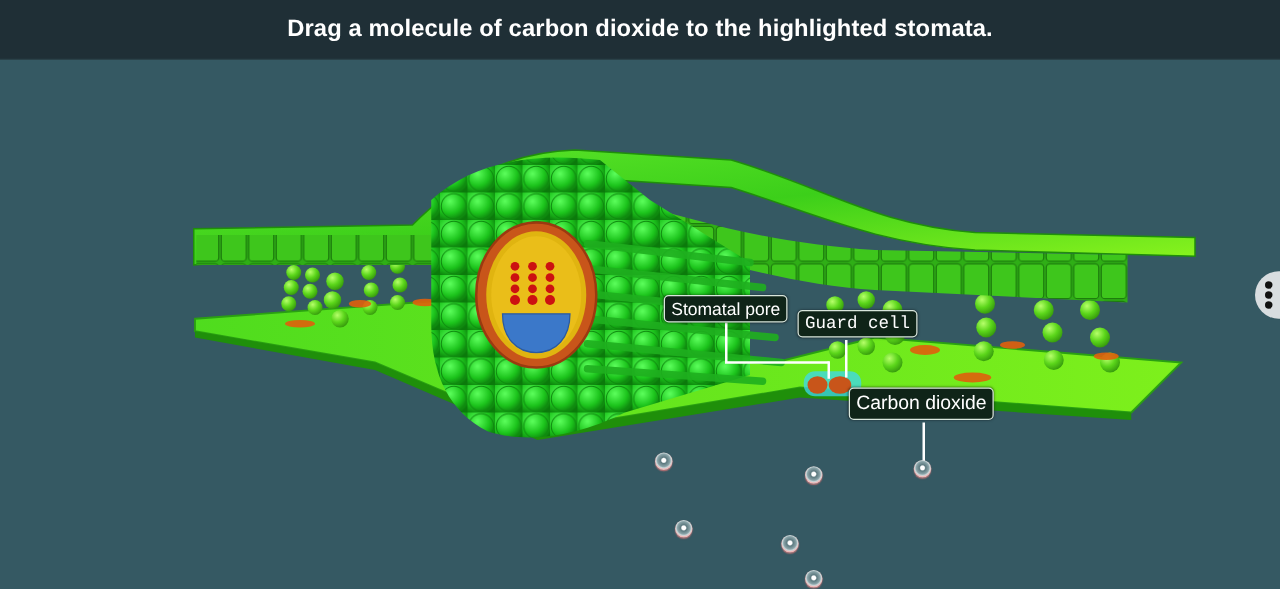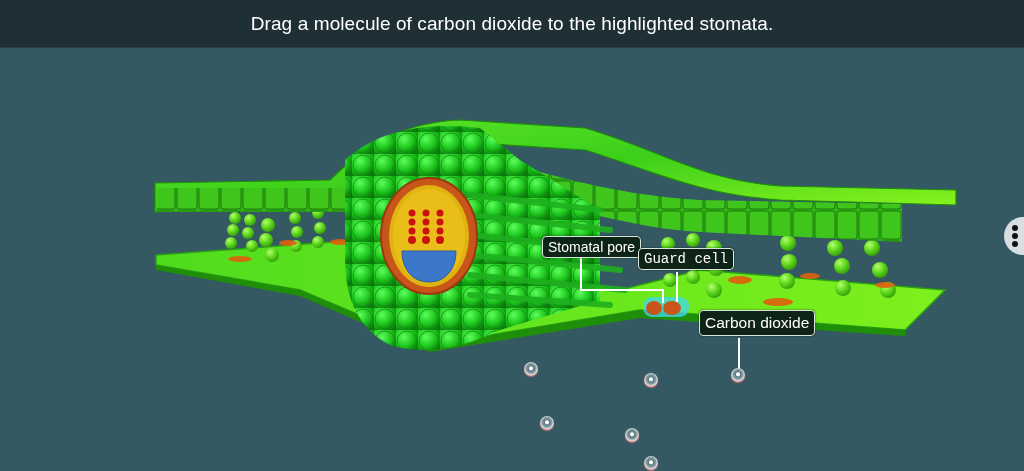--- a/index.html
+++ b/index.html
@@ -4,21 +4,21 @@
 <style>
   html, body { margin:0; padding:0; }
   body {
     width:1024px; height:471px; overflow:hidden; position:relative;
     background:#355963;
     font-family:"Liberation Sans", sans-serif;
   }
   .topbar {
     position:absolute; left:0; top:0; width:1024px; height:47px;
     background:#1f2f36; border-bottom:1px solid #2a4148;
-    display:flex; align-items:center; justify-content:center;
+    display:flex; align-items:center; justify-content:center;font-weight:bold;
   }
   .instruction { color:#ffffff; font-size:19px; letter-spacing:0.1px; }
   .scene { position:absolute; left:0; top:0; width:1024px; height:471px; }
   .label {
     position:absolute; background:#0f2418; color:#fff;
     border:1.5px solid #d9e6dc; border-radius:4px;
     font-size:14px; padding:2px 5px; white-space:nowrap;
     box-shadow:0 0 2px rgba(0,0,0,0.6);
   }
   .label.lg { font-size:15.5px; padding:3px 5px; }
@@ -171,23 +171,23 @@
     <ellipse cx="672" cy="308" rx="9" ry="7" fill="#c8551a"></ellipse>
   </g>
 </svg>
 
 <div class="leader" style="left:580px;top:258px;width:2px;height:32px;"></div>
 <div class="leader" style="left:580px;top:289px;width:83px;height:2px;"></div>
 <div class="leader" style="left:662px;top:289px;width:2px;height:14px;"></div>
 <div class="leader" style="left:676px;top:272px;width:2px;height:30px;"></div>
 <div class="leader" style="left:738px;top:338px;width:2px;height:32px;"></div>
 
-<div class="label" style="left:531px;top:236px;margin-left:11px;">Stomatal pore</div>
+<div class="label" style="left:531px;top:236px;">Stomatal pore</div>
 <div class="label" style="left:638px;top:248px;font-family:Liberation Mono, monospace;">Guard cell</div>
-<div class="label lg" style="left:679px;top:310px;margin-left:20px;">Carbon dioxide</div>
+<div class="label lg" style="left:679px;top:310px;">Carbon dioxide</div>
 
 <div class="molecule" style="left:524px;top:362px;"></div>
 <div class="molecule" style="left:644px;top:373px;"></div>
 <div class="molecule" style="left:731px;top:368px;"></div>
 <div class="molecule" style="left:540px;top:416px;"></div>
 <div class="molecule" style="left:625px;top:428px;"></div>
 <div class="molecule" style="left:644px;top:456px;"></div>
 
 <div class="menu-btn">
   <span></span>

